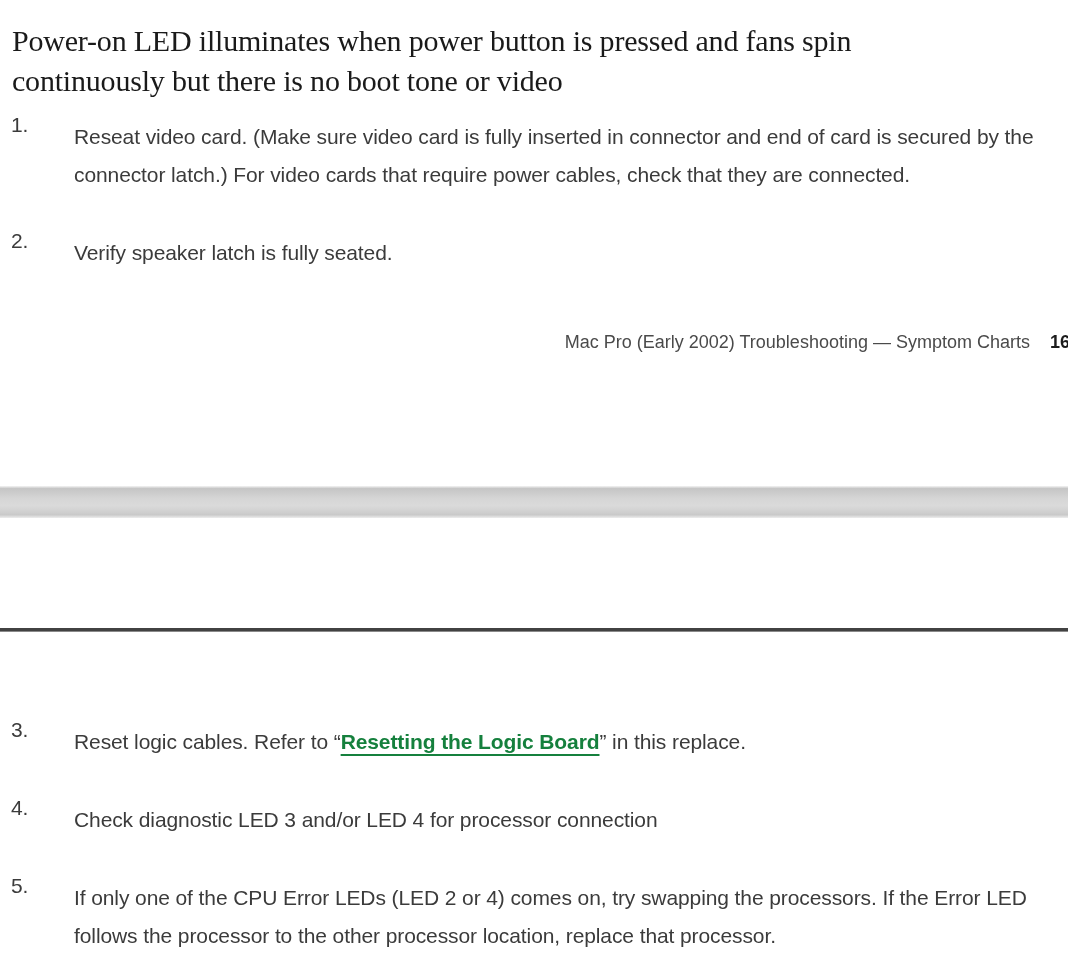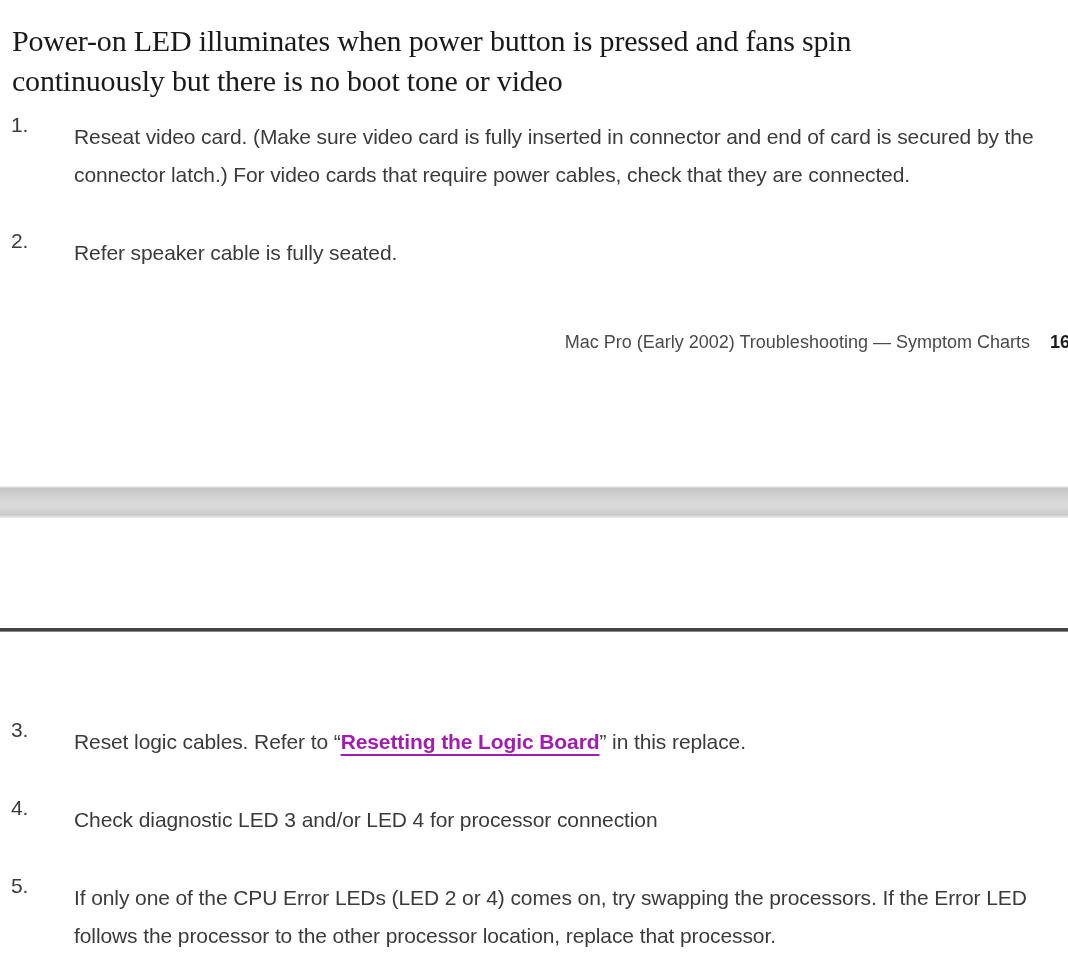--- a/index.html
+++ b/index.html
@@ -37,21 +37,21 @@
     color: #3b3b3b;
   }
   .num {
     flex: none;
     box-sizing: border-box;
     width: 62px;
     padding-left: 11px;
   }
   .txt { margin: 12px; width: 978px; max-width: 978px; }
   .doc-link {
-    color: #a21caf;
+    color: #15803d;
     font-weight: 700;
     text-decoration: underline;
     text-decoration-thickness: 2px;
     text-underline-offset: 5px;
     cursor: pointer;
   }
   .footer {
     position: absolute;
     top: 329px;
     right: -2px;
@@ -101,21 +101,21 @@
 
   <h1 class="heading">Power-on LED illuminates when power button is pressed and fans spin continuously but there is no boot tone or video</h1>
 
   <div class="list list-1">
     <div class="li">
       <span class="num">1.</span>
       <p class="txt">Reseat video card. (Make sure video card is fully inserted in connector and end of card is secured by the connector latch.) For video cards that require power cables, check that they are connected.</p>
     </div>
     <div class="li">
       <span class="num">2.</span>
-      <p class="txt">Refer speaker cable is fully seated.</p>
+      <p class="txt">Verify speaker latch is fully seated.</p>
     </div>
   </div>
 
   <div class="footer">
     <span>Mac Pro (Early 2002) Troubleshooting — Symptom Charts</span>
     <span class="pagenum">16</span>
   </div>
 
   <div class="separator"></div>
 

